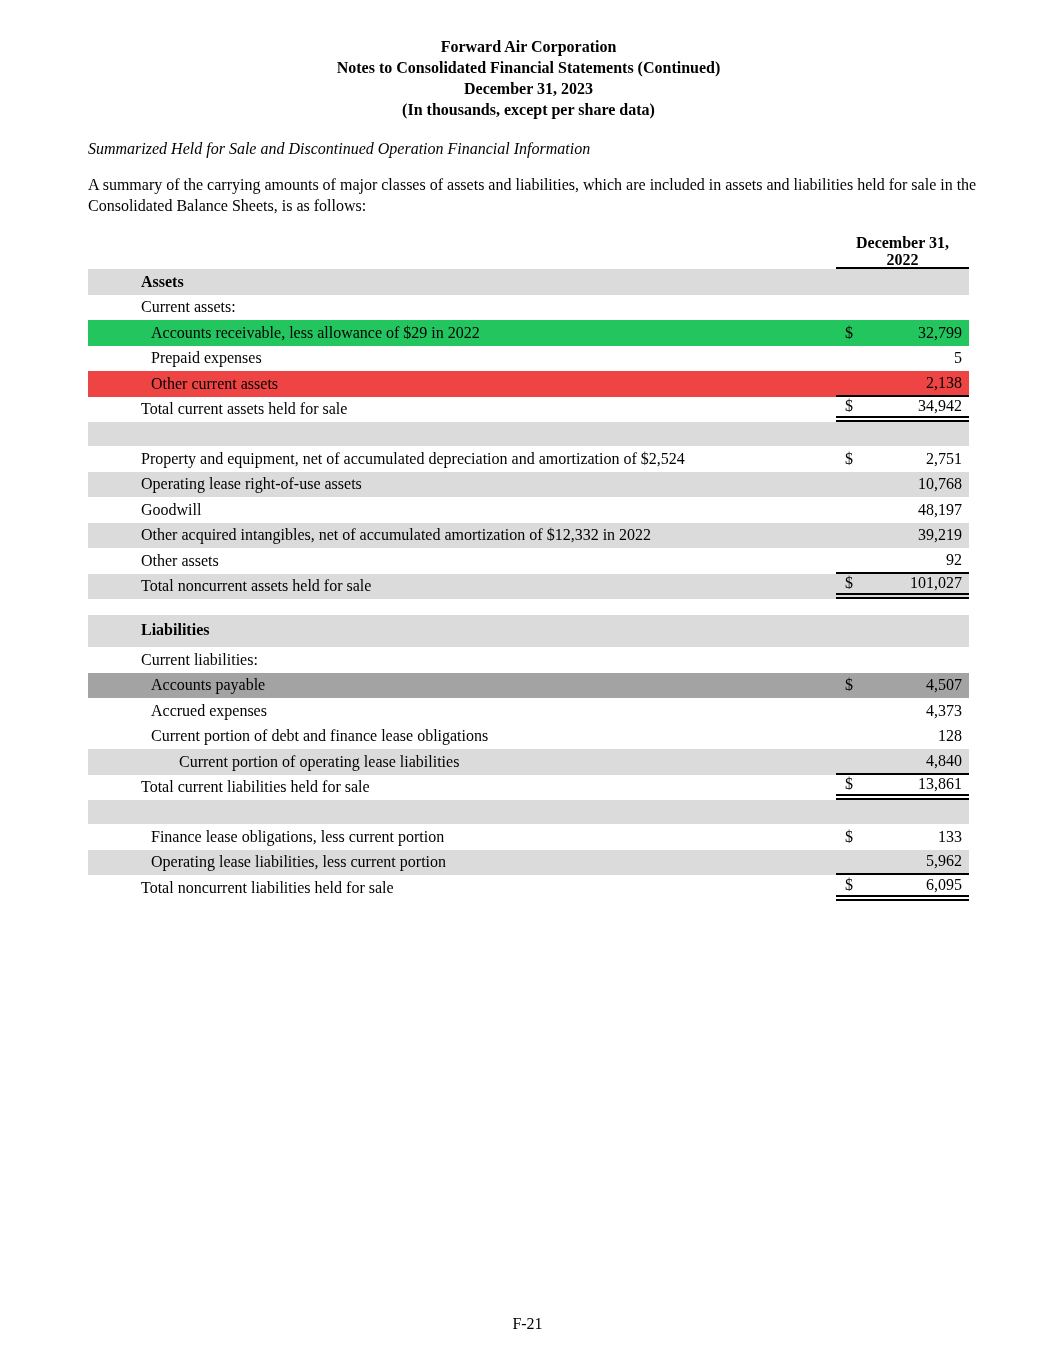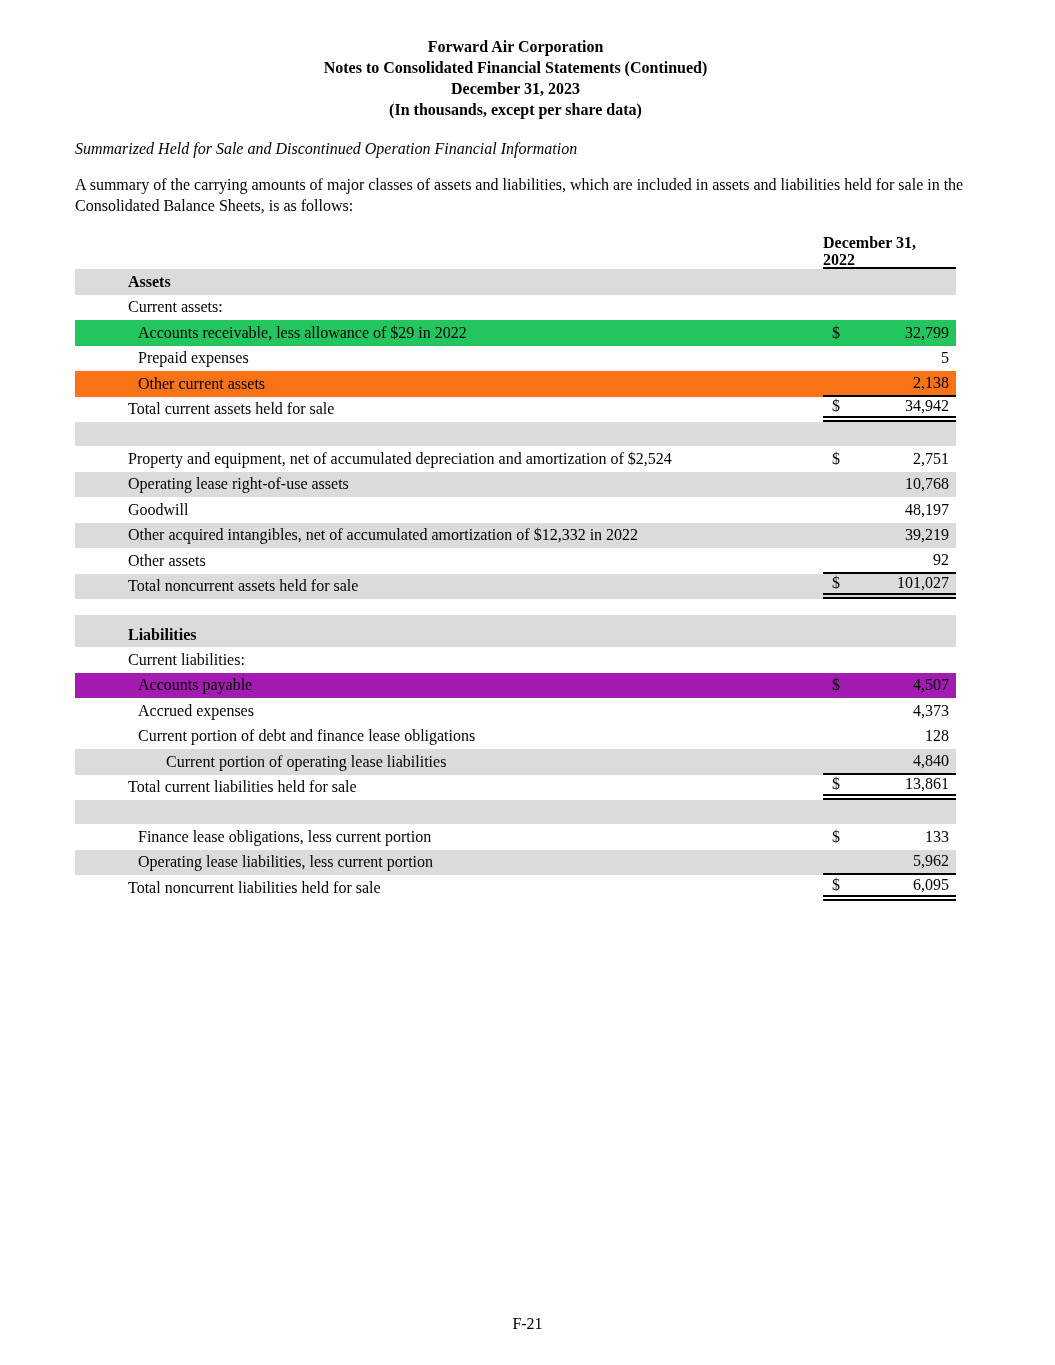--- a/index.html
+++ b/index.html
@@ -6,32 +6,32 @@
   .page {
     position: relative;
     width: 1055px;
     height: 1365px;
     background: #ffffff;
     font-family: "Liberation Serif", "DejaVu Serif", serif;
     font-size: 16px;
     color: #000000;
     overflow: hidden;
   }
-  .content { position: absolute; left: 75px; top: 0; width: 900px; }
+  .content { position: absolute; left: 88px; top: 0; width: 900px; }
   .doc-header { margin-top: 36px; text-align: center; font-weight: bold; line-height: 21px; width: 881px; }
   .section-heading { margin-top: 20px; font-style: italic; line-height: 18px; }
   .intro { margin-top: 16px; line-height: 21px; width: 900px; }
 
   .ftable { margin-top: 17px; width: 881px; }
   .thead { display: flex; height: 36px; }
   .thead .hspace { flex: 1; }
   .thead .vch {
     width: 133px; box-sizing: border-box;
     border-bottom: 2px solid #000;
-    text-align: left; font-weight: bold;
+    text-align: center; font-weight: bold;
     line-height: 17px; padding-top: 1px;
   }
   .trow { display: flex; align-items: center; height: 25.5px; box-sizing: border-box; }
   .trow.shaded { background: #dbdbdb; }
   .trow.bold { font-weight: bold; }
   .trow.spacer { height: 24px; }
   .trow.tall { height: 32px; margin-top: 16px; align-items: flex-end; }
   .trow.tall .lbl { padding-bottom: 3px; }
   .lbl { flex: 1; padding-left: 5px; white-space: nowrap; overflow: hidden; margin-left: 48px; }
   .trow.indent .lbl { padding-left: 15px; }
@@ -93,21 +93,21 @@
       <span class="v">32,799</span>
     </div>
   </div>
           <div class="trow indent">
     <div class="lbl">Prepaid expenses</div>
     <div class="vc">
       <span class="d"></span>
       <span class="v">5</span>
     </div>
   </div>
-          <div class="trow shaded indent" style="background: #f97316;">
+          <div class="trow shaded indent" style="background: #ef4444;">
     <div class="lbl">Other current assets</div>
     <div class="vc ul">
       <span class="d"></span>
       <span class="v">2,138</span>
     </div>
   </div>
           <div class="trow">
     <div class="lbl">Total current assets held for sale</div>
     <div class="vc dul">
       <span class="d">$</span>
@@ -156,35 +156,35 @@
       <span class="v">92</span>
     </div>
   </div>
           <div class="trow shaded" style="background: rgb(219, 219, 219);">
     <div class="lbl">Total noncurrent assets held for sale</div>
     <div class="vc dul">
       <span class="d">$</span>
       <span class="v">101,027</span>
     </div>
   </div>
-          <div class="trow shaded bold tall" style="background: rgb(219, 219, 219);">
+          <div class="trow shaded bold tall" style="background: rgb(219, 219, 219); align-items: center;">
     <div class="lbl">Liabilities</div>
     <div class="vc">
       <span class="d"></span>
       <span class="v"></span>
     </div>
   </div>
           <div class="trow">
     <div class="lbl">Current liabilities:</div>
     <div class="vc">
       <span class="d"></span>
       <span class="v"></span>
     </div>
   </div>
-          <div class="trow shaded indent" style="background: #a21caf;">
+          <div class="trow shaded indent" style="background: #a3a3a3;">
     <div class="lbl">Accounts payable</div>
     <div class="vc">
       <span class="d">$</span>
       <span class="v">4,507</span>
     </div>
   </div>
           <div class="trow indent">
     <div class="lbl">Accrued expenses</div>
     <div class="vc">
       <span class="d"></span>

